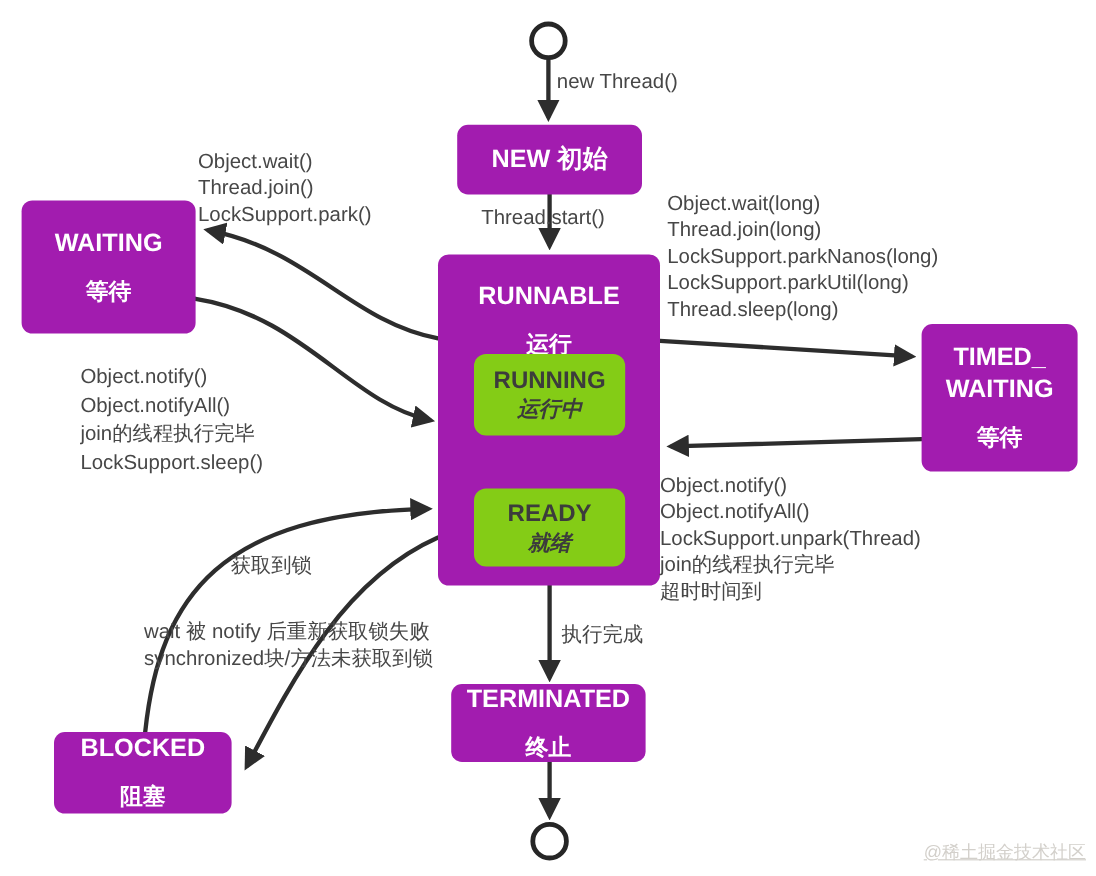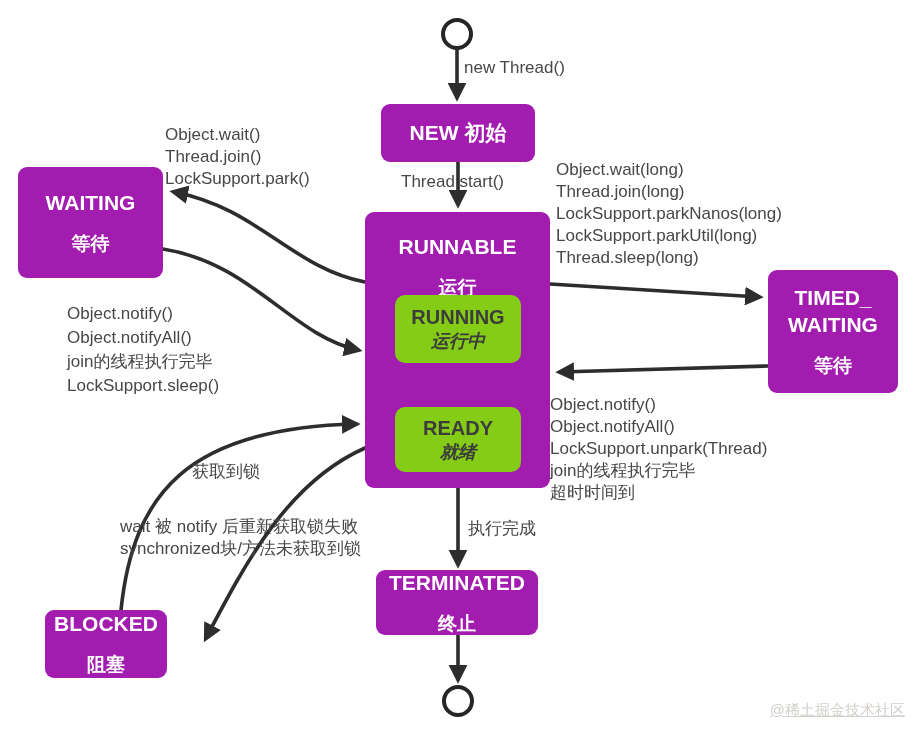--- a/index.html
+++ b/index.html
@@ -94,21 +94,21 @@
     <span class="en">WAITING</span>
     <span class="zh">等待</span>
   </div>
 
   <div class="state" style="left:768px;top:270px;width:130px;height:123px;">
     <span class="en">TIMED_</span>
     <span class="en">WAITING</span>
     <span class="zh">等待</span>
   </div>
 
-  <div class="state" style="left:45px;top:610px;width:122px;height:68px;">
+  <div class="state" style="left:45px;top:610px;width:148px;height:68px;">
     <span class="en">BLOCKED</span>
     <span class="zh">阻塞</span>
   </div>
 
   <div class="state" style="left:376px;top:570px;width:162px;height:65px;">
     <span class="en">TERMINATED</span>
     <span class="zh">终止</span>
   </div>
 
   <div class="circle-node" style="left:442px;top:685px;"></div>

